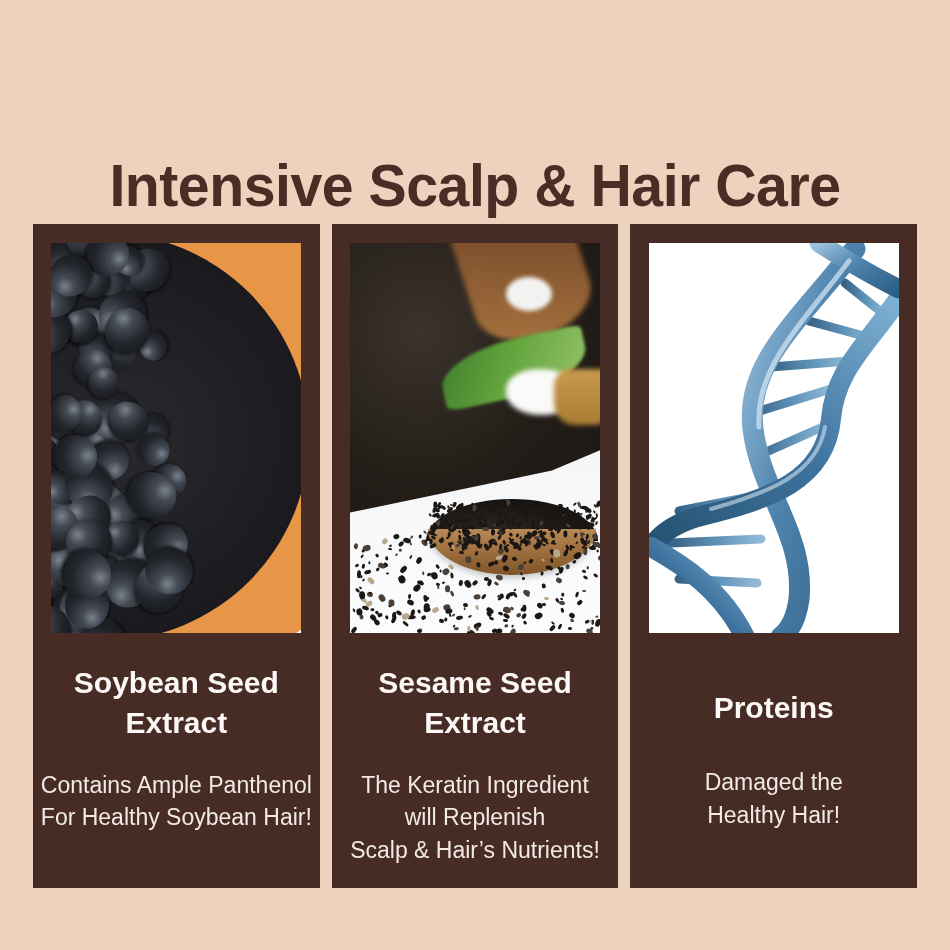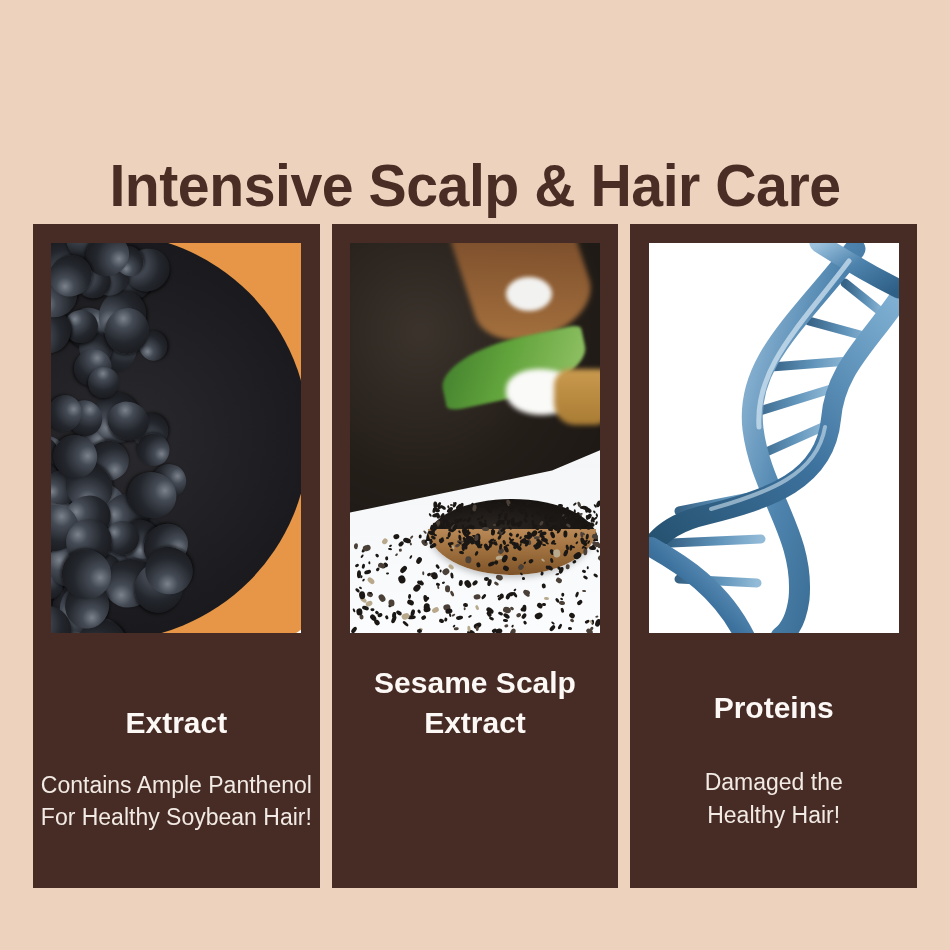--- a/index.html
+++ b/index.html
@@ -364,21 +364,21 @@
               <div class="bean" style="width: 41.3444px; height: 43.2117px; left: 188.692px; top: 61.0579px; transform: rotate(243deg);"></div>
               <div class="bean" style="width: 45.9027px; height: 41.6118px; left: 281.484px; top: 331.837px; transform: rotate(138.787deg);"></div>
               <div class="bean" style="width: 44.1326px; height: 45.6063px; left: 203.501px; top: 390.262px; transform: rotate(193.591deg);"></div>
               <div class="bean" style="width: 48.8593px; height: 50.3338px; left: 200.662px; top: 356.218px; transform: rotate(139.161deg);"></div>
               <div class="bean" style="width: 48.0219px; height: 47.0453px; left: 283.484px; top: 353.611px; transform: rotate(223.108deg);"></div>
               <div class="bean" style="width: 43.0514px; height: 43.515px; left: 192.465px; top: 241.777px; transform: rotate(122.453deg);"></div>
             </div>
         </div>
       </div>
       <div class="card-title t1">
-        <br>
+        <span>Soybean Seed</span><br>
         <span>Extract</span>
       </div>
       <div class="card-desc d1">
         <span>Contains Ample Panthenol</span><br>
         <span>For Healthy Soybean Hair!</span>
       </div>
     </div>
 
     <div class="card">
       <div class="photo">
@@ -879,22 +879,27 @@
               <div class="seed" style="position: absolute; width: 5.01693px; height: 2.75931px; left: 81.7313px; top: 271.314px; transform: rotate(143.894deg);"></div>
               <div class="seed" style="position: absolute; width: 6.08709px; height: 3.3479px; left: 236.479px; top: 279.197px; transform: rotate(19.8036deg);"></div>
               <div class="seed" style="position: absolute; width: 3.49021px; height: 1.91961px; left: 224.938px; top: 299.457px; transform: rotate(136.832deg);"></div>
               <div class="seed" style="position: absolute; width: 4.56717px; height: 2.51194px; left: 110.457px; top: 260.709px; transform: rotate(103.742deg);"></div>
               <div class="seed" style="position: absolute; width: 5.96674px; height: 3.2817px; left: 149.656px; top: 285.369px; transform: rotate(148.309deg);"></div>
               <div class="seed lt" style="position: absolute; width: 7.34801px; height: 4.0414px; left: 132.143px; top: 284.406px; transform: rotate(8.17507deg);"></div>
             </div>
         </div>
       </div>
       <div class="card-title t2">
-        <span>Sesame Scalp</span><br>
+        <span>Sesame Seed</span><br>
         <span>Extract</span>
+      </div>
+      <div class="card-desc d2">
+        <span>The Keratin Ingredient</span><br>
+        <span>will Replenish</span><br>
+        <span>Scalp &amp; Hair’s Nutrients!</span>
       </div>
     </div>
 
     <div class="card">
       <div class="photo">
         <div class="dna-wrap">
           <svg class="dna-svg" viewBox="0 0 250 390" preserveAspectRatio="none">
             <defs>
               <linearGradient id="strandA" x1="0" y1="0" x2="1" y2="1">
                 <stop offset="0%" stop-color="#9DC2DE"></stop>

